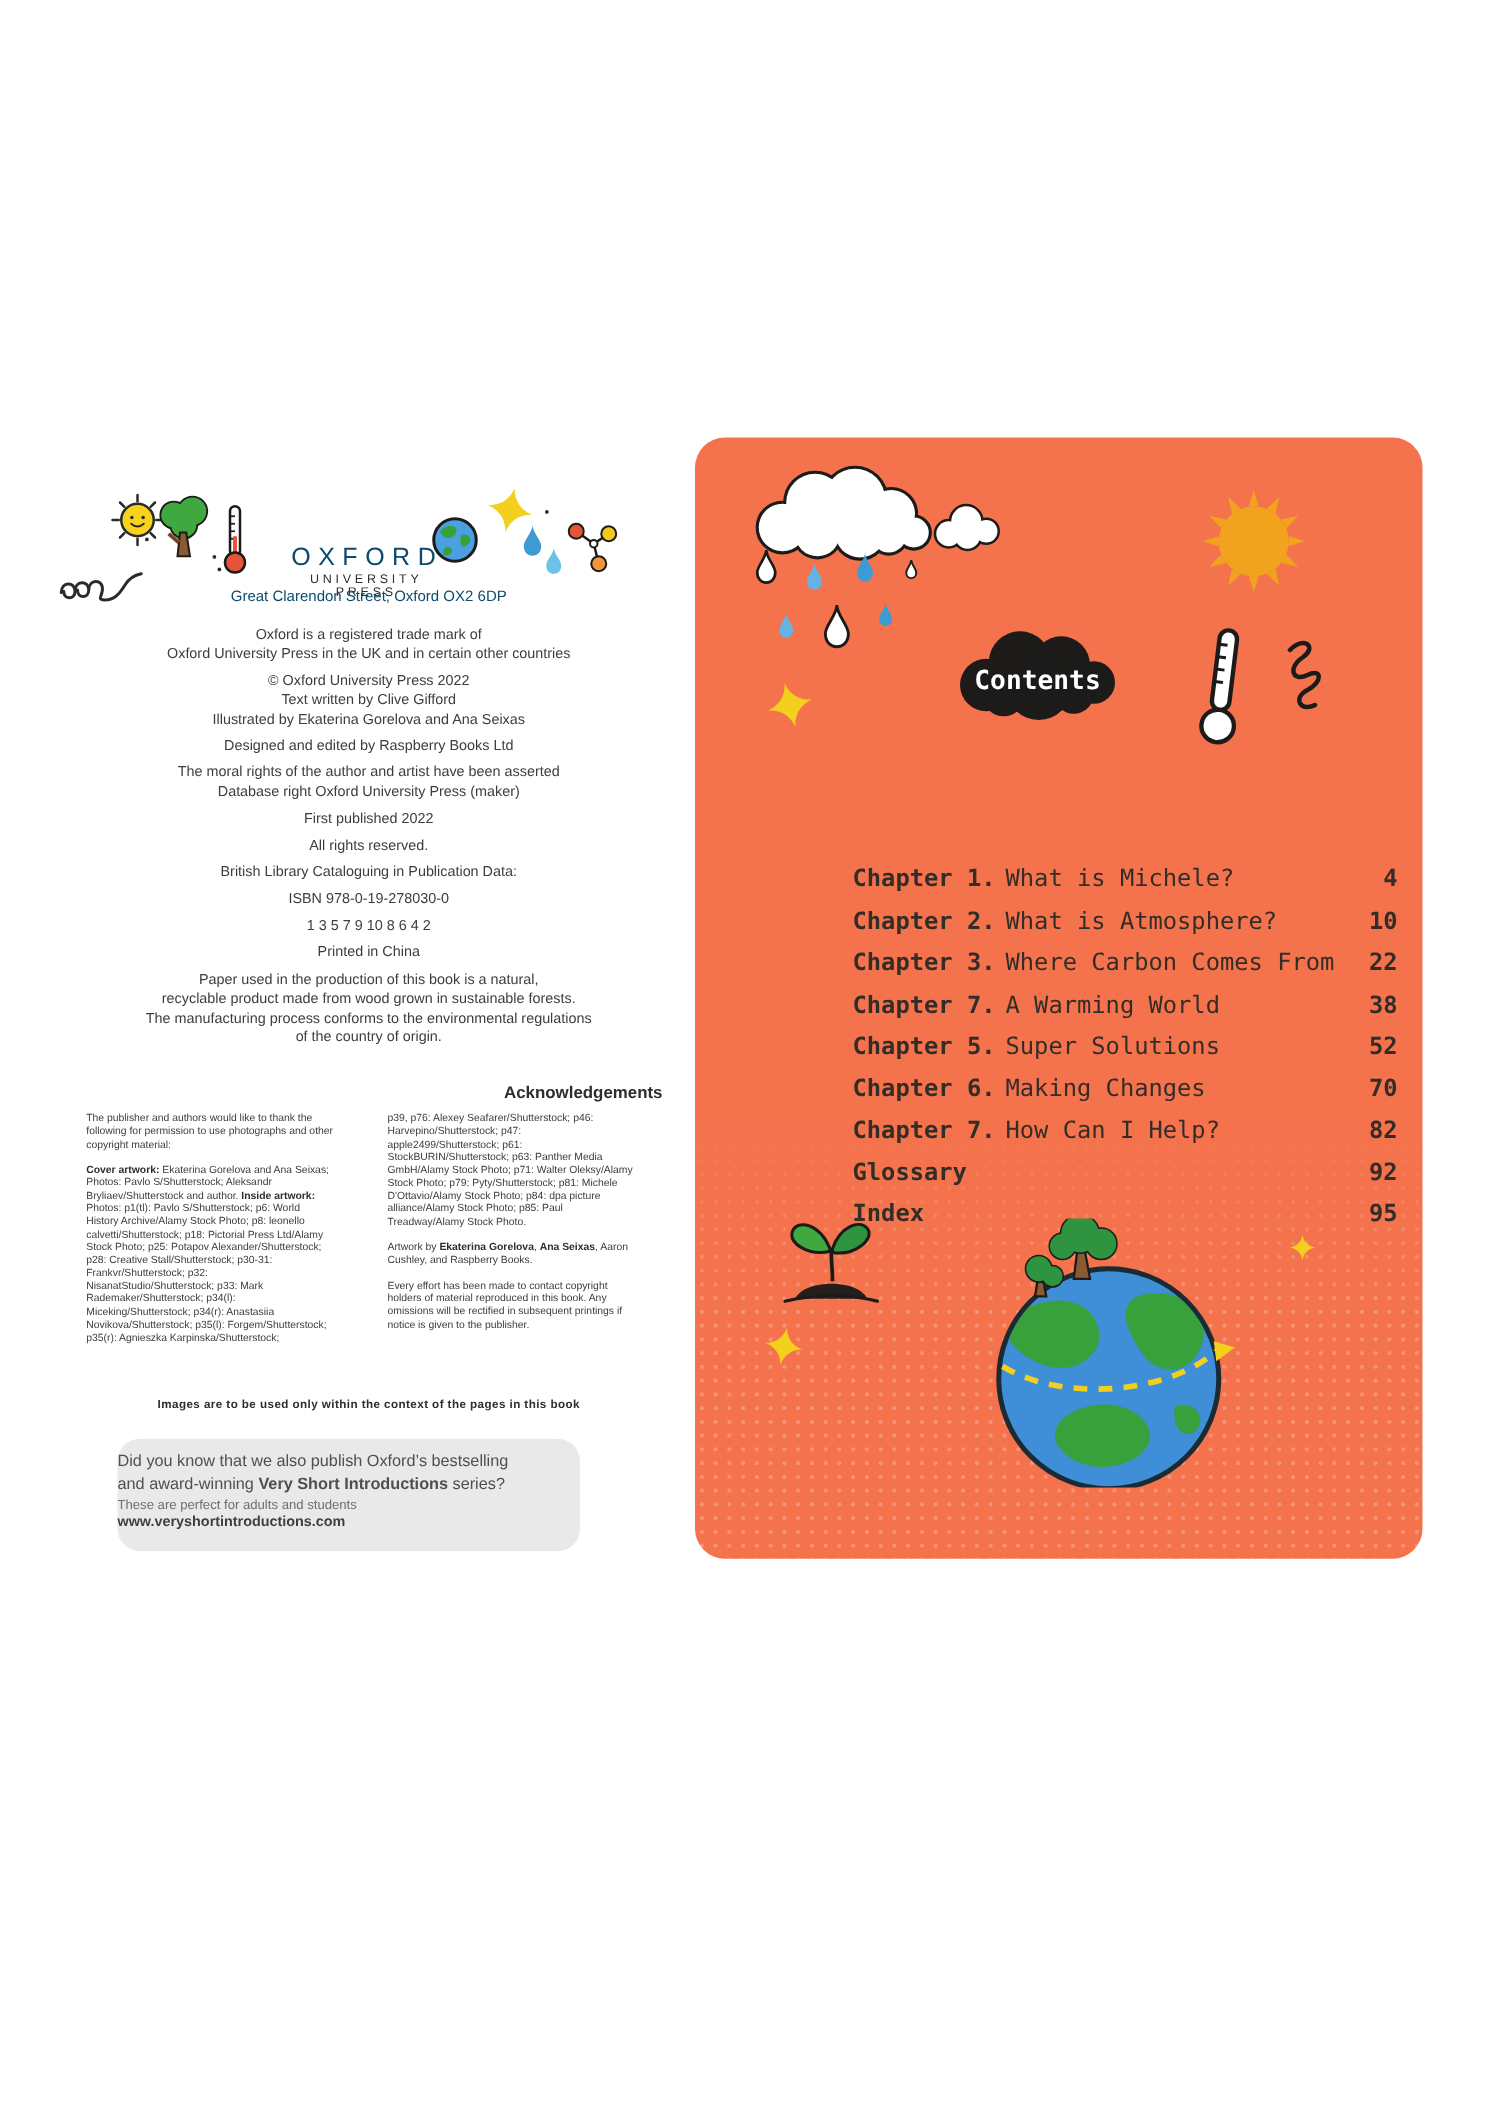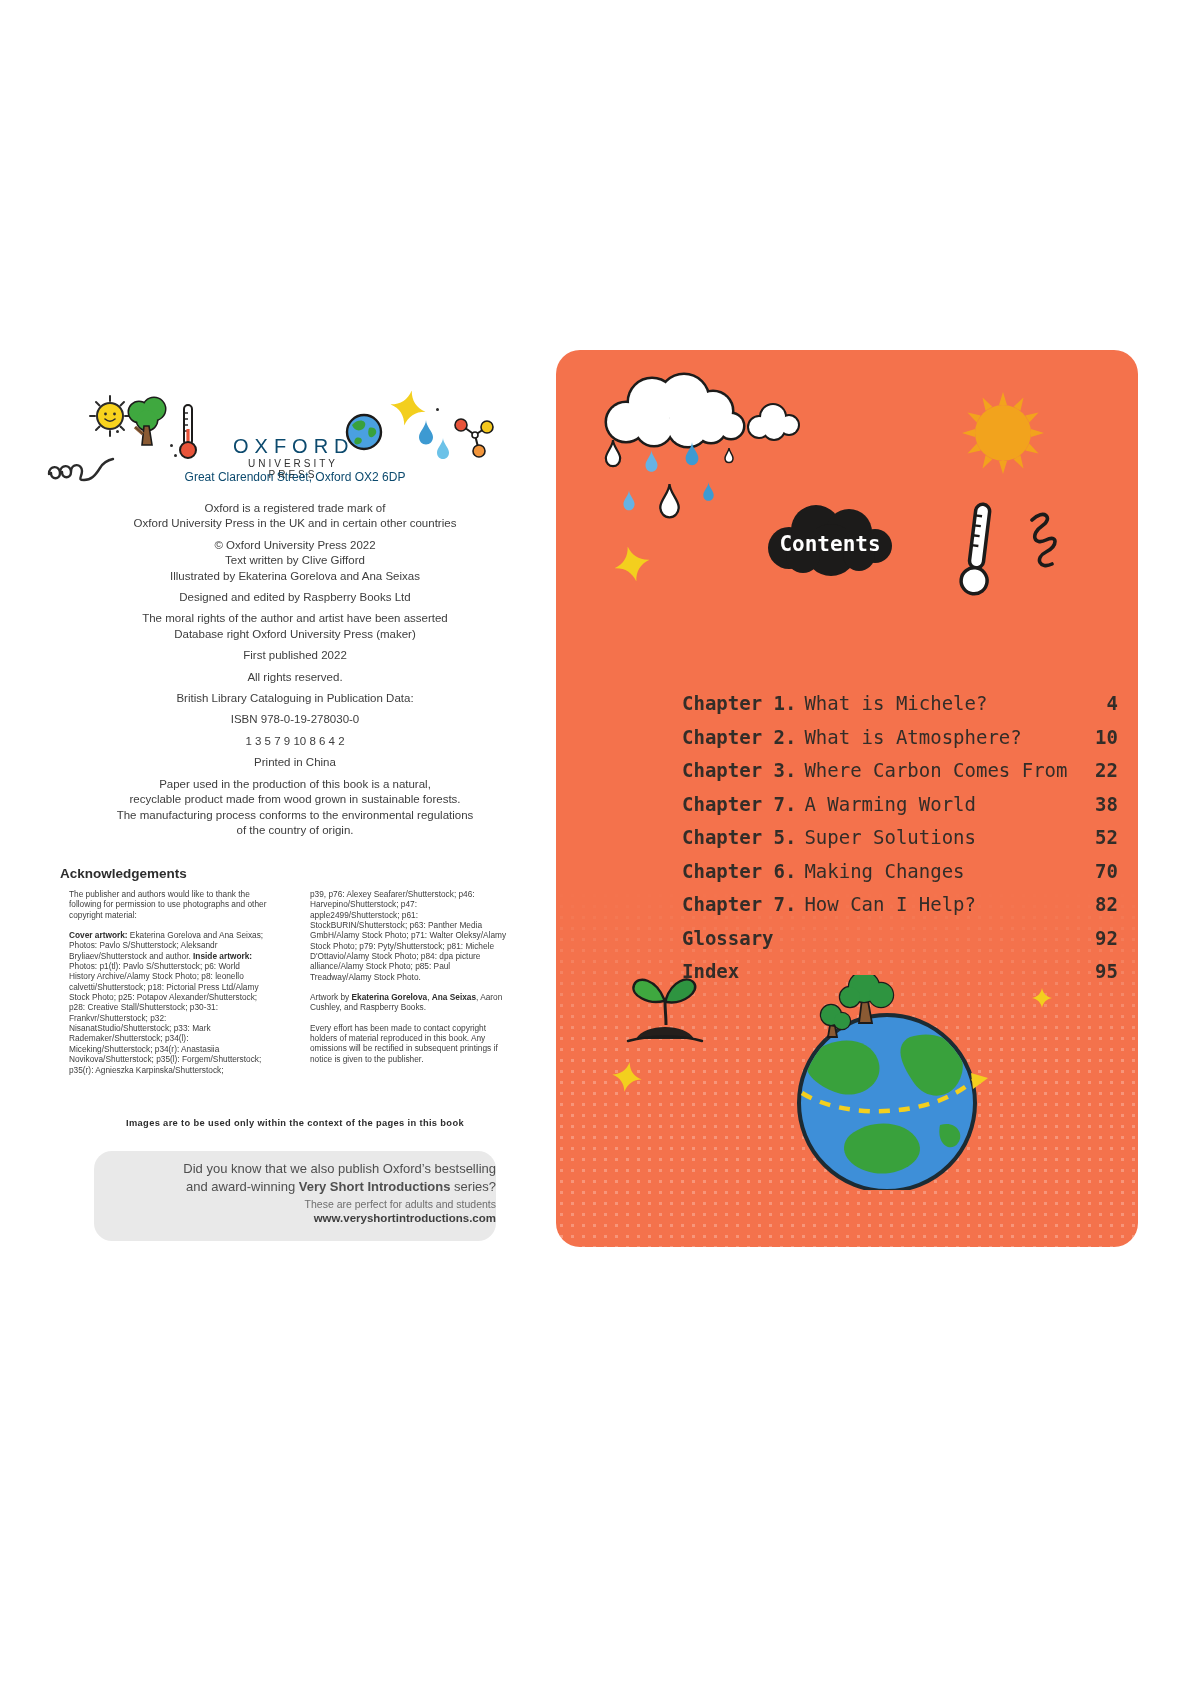--- a/index.html
+++ b/index.html
@@ -7,28 +7,28 @@
           font-family:"Liberation Sans", sans-serif;color:#3d3d3d;}
   .abs{position:absolute;}
 
   
   .logo-word{font-size:20px;font-weight:400;letter-spacing:6px;color:#0c4a6e;line-height:22px;}
   .logo-sub{font-size:10px;letter-spacing:3px;color:#2f2f2f;margin-top:1px;}
   .address{left:60px;top:470px;width:470px;text-align:center;font-size:12px;color:#0c4a6e;}
   .imprint{left:60px;top:501px;width:470px;text-align:center;font-size:11.5px;line-height:15.4px;}
   .imprint p{margin:0 0 6px 0;}
   .imprint .ln{display:block;}
-  .ack-head{left:60px;top:866px;width:470px;text-align:left;font-weight:bold;font-size:13.5px;color:#2d2d2d;}
+  .ack-head{left:60px;top:866px;width:470px;text-align:right;font-weight:bold;font-size:13.5px;color:#2d2d2d;}
   .ack-col{top:889px;width:198px;font-size:8.3px;line-height:10.35px;text-align:left;color:#3d3d3d;}
   .ack-col p{margin:0 0 10px 0;}
   .ack-col b{color:#2d2d2d;text-align:right;}
   .use-note{left:60px;top:1118px;width:470px;text-align:center;font-size:9.3px;font-weight:bold;
             letter-spacing:.35px;color:#2d2d2d;}
-  .promo{left:94px;top:1151px;width:402px;height:90px;background:#e9e9e9;border-radius:18px;
-         text-align:right;padding-top:9px;box-sizing:border-box;}
+  .promo{left:94px;top:1151px;width:370px;height:90px;background:#e9e9e9;border-radius:18px;
+         text-align:left;padding-top:9px;box-sizing:border-box;}
   .promo .big{font-size:13px;line-height:17.5px;color:#4f4f4f;}
   .promo .small{font-size:10.5px;line-height:15px;color:#6e6e6e;margin-top:2px;}
   .promo .url{font-size:11.5px;font-weight:bold;color:#3f3f3f;}
   .dot{position:absolute;border-radius:50%;background:#2b2b2b;}
 
   
   .orange-page{left:556px;top:350px;width:582px;height:897px;background:#f4724c;overflow:hidden;border-radius:24px;}
   .halftone{position:absolute;left:0;right:0;top:540px;height:357px;
     background-image:radial-gradient(circle, rgba(255,255,255,.25) 1.6px, transparent 1.7px);
     background-size:11px 11px;

